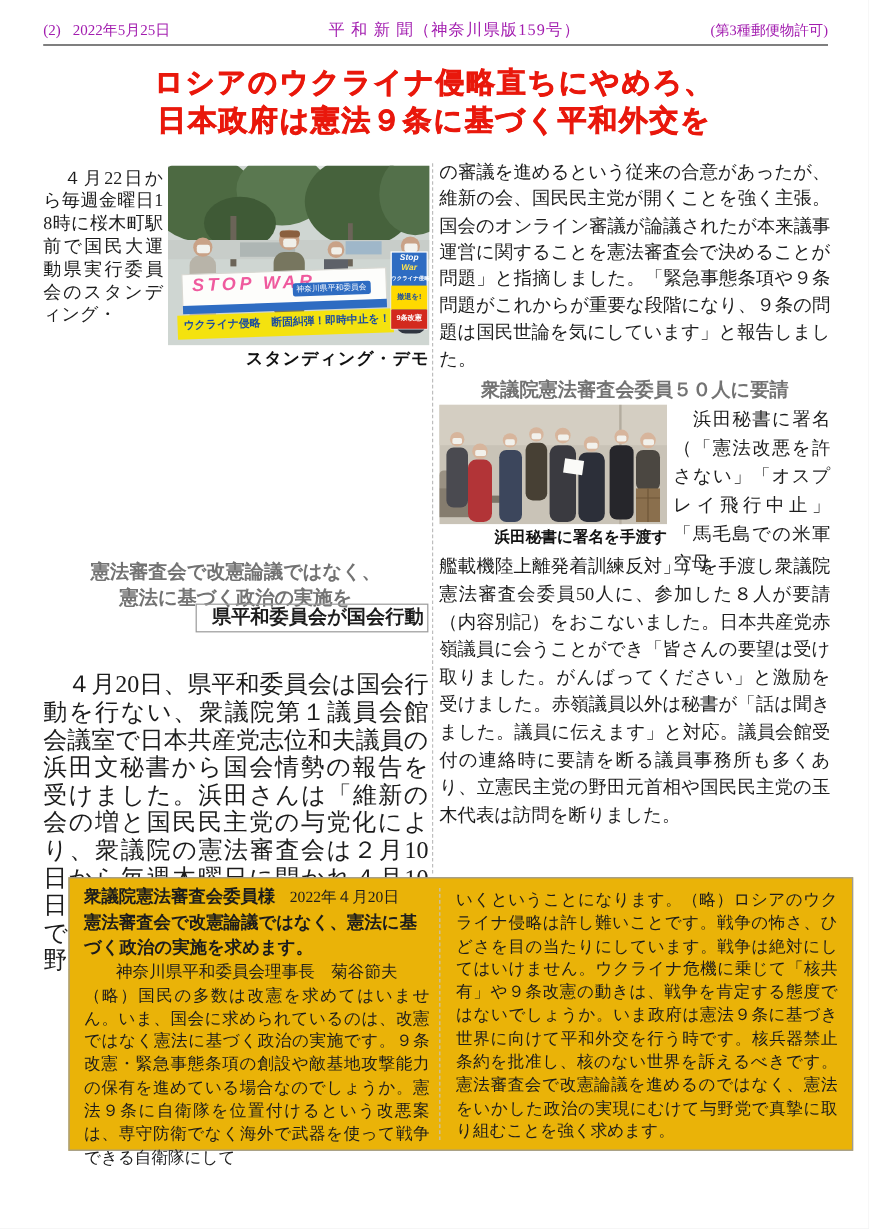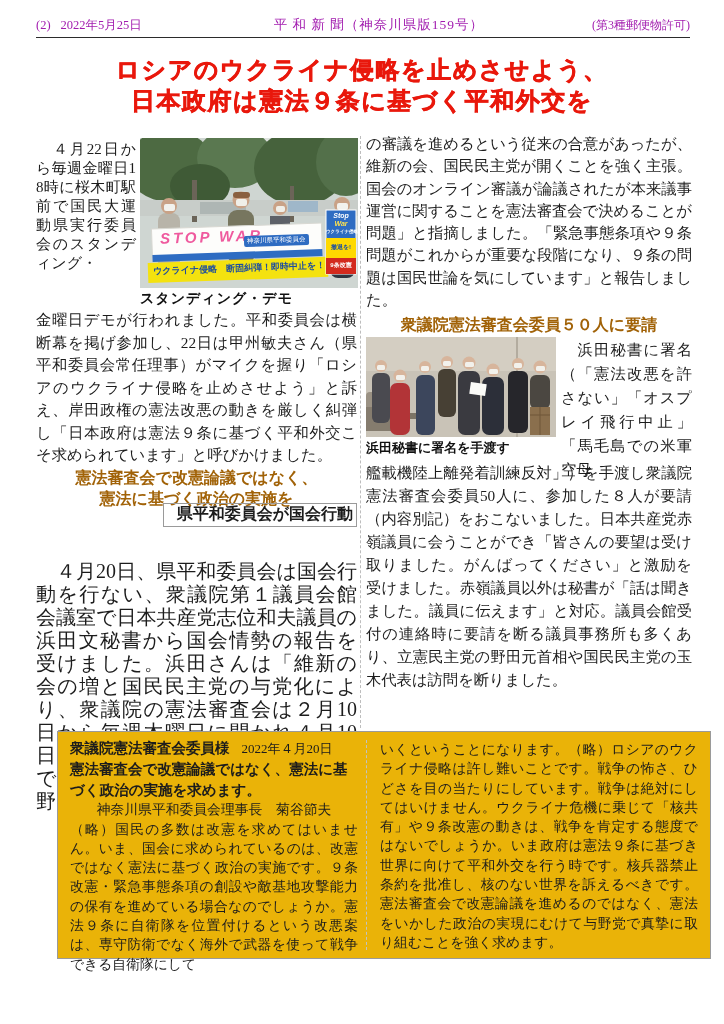--- a/index.html
+++ b/index.html
@@ -29,35 +29,35 @@
   .v-divider { position:absolute; left:360px; top:136px; height:592px; border-left:1px dashed #bdbdbd; }
   .jtext { text-align:justify; text-justify:inter-character; overflow-wrap:anywhere; word-break:break-all; }
   .intro   { position:absolute; left:36px; top:140px; width:100px; font-size:15px; line-height:19px; }
   .p2      { position:absolute; left:36px;  top:309px; width:321px; font-size:15.3px; line-height:22.5px; }
   .p3      { position:absolute; left:36px;  top:560px; width:321px; font-size:20px; line-height:23px;font-family:Liberation Serif, serif; }
   .rp1     { position:absolute; left:366px; top:133px; width:326px; font-size:15.3px; line-height:22.3px; }
   .rnarrow { position:absolute; left:561px; top:338px; width:131px; font-size:15.3px; line-height:24px; }
   .rp2     { position:absolute; left:366px; top:461px; width:326px; font-size:15.3px; line-height:23px; }
   .subhead {
     font-family:"Liberation Sans","DejaVu Sans",sans-serif; font-weight:bold;
-    font-size:16px; color:#a16207; text-align:center;
+    font-size:16px; color:#737373; text-align:center;
   }
   .sh1 { position:absolute; left:36px; top:467px; width:321px; line-height:21px; }
   .sh2 { position:absolute; left:366px; top:315px; width:326px; }
   .boxedwrap { position:absolute; left:36px; top:503px; width:321px; text-align:right; }
   .boxed {
     display:inline-block; border:1px solid #9a9a9a; padding:0 3px 1px 13px;
     font-family:"Liberation Sans","DejaVu Sans",sans-serif; font-weight:bold; font-size:16px;
   }
   
   figure { margin:0; padding:0; }
   .photo1 { position:absolute; left:140px; top:138px; width:218px; height:150px; overflow:hidden; }
   .photo2 { position:absolute; left:366px; top:337px; width:190px; height:100px; overflow:hidden; }
   .caption {
-    position:absolute; text-align:left; font-family:Liberation Sans, sans-serif;
+    position:absolute; text-align:right; font-family:Liberation Sans, sans-serif;
     font-weight:bold; color:#111;
   }
   .cap1 { left:140px; top:290px; width:218px; font-size:14px; letter-spacing:1px; }
   .cap2 { left:366px; top:439px; width:190px; font-size:13px; }
   .ov { position:absolute; white-space:nowrap; }
   .ov-stopwar { left:20px; top:90px; transform:rotate(-2deg); color:#ef5a9e; font-family:"Liberation Sans",sans-serif;
                 font-weight:bold; font-style:italic; font-size:15px; letter-spacing:3px; }
   .ov-org { left:104px; top:97px; transform:rotate(-2deg); background:#2e6cc2; color:#fff;
             font-family:"Liberation Sans",sans-serif; font-size:6.5px; padding:1px 3px; border-radius:2px; }
   .ov-strip { left:13px; top:124px; width:174px; transform:rotate(-2deg); color:#1c4da0;
@@ -87,21 +87,21 @@
 
   <header class="masthead">
     <span class="mh-left">
       <span>(2)</span><span class="mh-date">2022年5月25日</span>
     </span>
     <span class="mh-center">平 和 新 聞（神奈川県版159号）</span>
     <span class="mh-right">(第3種郵便物許可)</span>
   </header>
 
   <div class="headline">
-    <div>ロシアのウクライナ侵略を止めさせよう、</div>
+    <div>ロシアのウクライナ侵略直ちにやめろ、</div>
     <div>日本政府は憲法９条に基づく平和外交を</div>
   </div>
 
   <div class="v-divider"></div>
 
   <div class="jtext intro">　４月22日から毎週金曜日18時に桜木町駅前で国民大運動県実行委員会のスタンディング・</div>
 
   <figure class="photo1">
     <svg width="218" height="150" viewBox="0 0 218 150">
       <rect width="218" height="150" fill="#cfd6d2"></rect>
@@ -142,21 +142,20 @@
     <div class="ov ov-org">神奈川県平和委員会</div>
     <div class="ov ov-strip">ウクライナ侵略　断固糾弾！即時中止を！</div>
     <div class="ov ov-pl pl1">Stop</div>
     <div class="ov ov-pl pl2">War</div>
     <div class="ov ov-pl pl3">ウクライナ侵略</div>
     <div class="ov ov-pl pl4">撤退を!</div>
     <div class="ov ov-pl pl5">9条改憲</div>
   </figure>
   <div class="caption cap1">スタンディング・デモ</div>
 
-  <div class="jtext p2">金曜日デモが行われました。平和委員会は横断幕を掲げ参加し、22日は甲州敏夫さん（県平和委員会常任理事）がマイクを握り「ロシアのウクライナ侵略を止めさせよう」と訴え、岸田政権の憲法改悪の動きを厳しく糾弾し「日本政府は憲法９条に基づく平和外交こそ求められています」と呼びかけました。</div>
 
   <div class="subhead sh1">
     <div>憲法審査会で改憲論議ではなく、</div>
     <div>憲法に基づく政治の実施を</div>
   </div>
   <div class="boxedwrap">
     <span class="boxed">県平和委員会が国会行動</span>
   </div>
 
   <div class="jtext p3">　４月20日、県平和委員会は国会行動を行ない、衆議院第１議員会館会議室で日本共産党志位和夫議員の浜田文秘書から国会情勢の報告を受けました。浜田さんは「維新の会の増と国民民主党の与党化により、衆議院の憲法審査会は２月10日から毎週木曜日に開かれ４月10日までに９回行われている。今までにないことです」と説明。「与野党合意で審査会</div>

